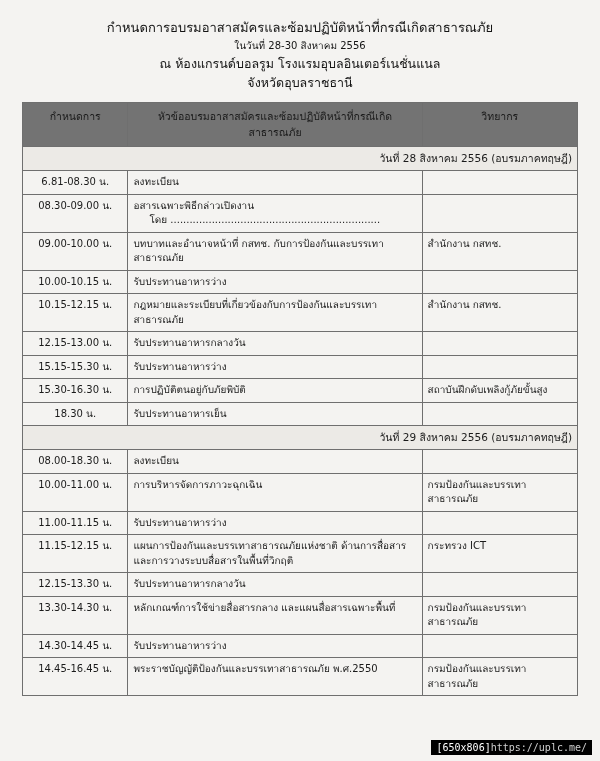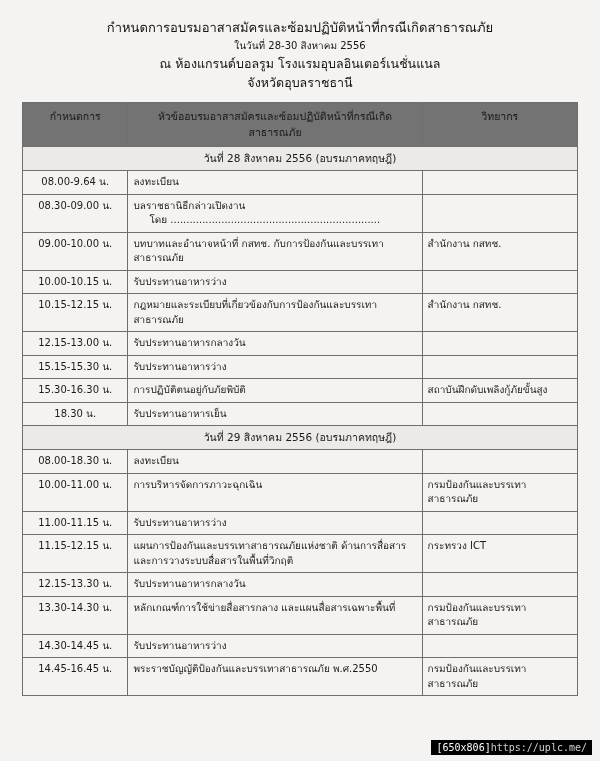--- a/index.html
+++ b/index.html
@@ -65,21 +65,21 @@
   td.time {
     text-align: center;
     white-space: nowrap;
   }
   td.topic { text-align: left; }
   td.speaker { text-align: left; }
   tr.section td {
     background: #eceae6;
     font-size: 10.5px;
   }
-  tr.section td.sec-label { text-align: center; }
+  tr.section td.sec-label { text-align: right; }
   .sub {
     display: block;
     padding-left: 16px;
   }
   .tall { height: 30px; margin-top: 32px; }
   .watermark {
     position: absolute;
     right: 8px;
     bottom: 6px;
     background: #000;
@@ -116,28 +116,28 @@
         <th>วิทยากร</th>
       </tr>
     </thead>
     <tbody>
 
       <tr class="section">
         <td class="sec-label" colspan="3">วันที่ 28 สิงหาคม 2556 (อบรมภาคทฤษฎี)</td>
       </tr>
 
       <tr>
-        <td class="time">08.00-9.64 น.</td>
+        <td class="time">6.81-08.30 น.</td>
         <td class="topic">ลงทะเบียน</td>
         <td class="speaker"></td>
       </tr>
       <tr>
         <td class="time">08.30-09.00 น.</td>
         <td class="topic">
-          <span>บลราชธานิธีกล่าวเปิดงาน</span>
+          <span>อสารเฉพาะพิธีกล่าวเปิดงาน</span>
           <span class="sub dotted">โดย ..................................................................</span>
         </td>
         <td class="speaker"></td>
       </tr>
       <tr>
         <td class="time">09.00-10.00 น.</td>
         <td class="topic">บทบาทและอำนาจหน้าที่ กสทช. กับการป้องกันและบรรเทาสาธารณภัย</td>
         <td class="speaker">สำนักงาน กสทช.</td>
       </tr>
       <tr>

